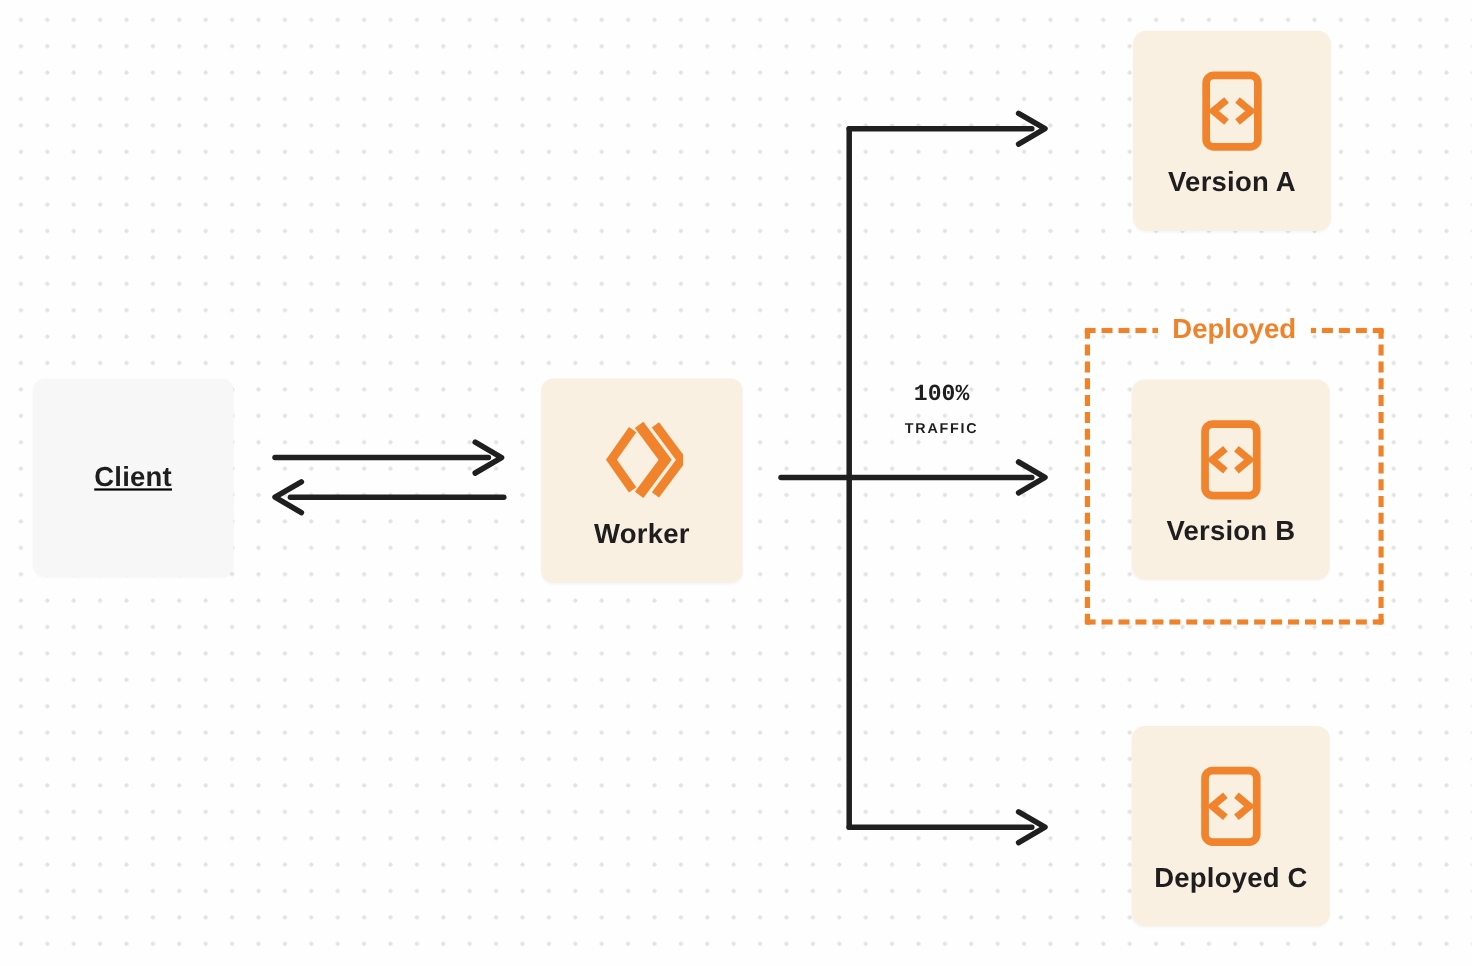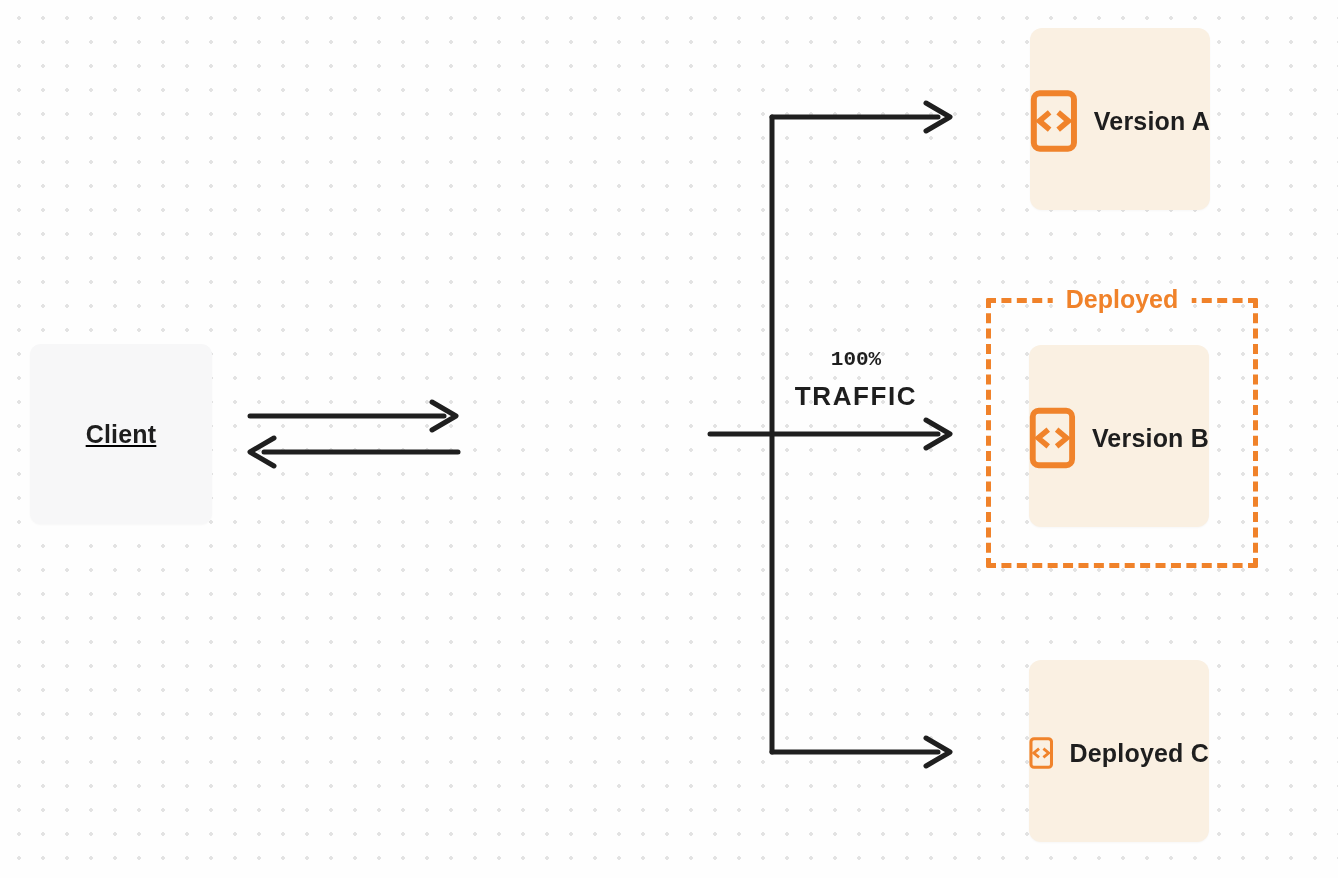--- a/index.html
+++ b/index.html
@@ -12,21 +12,21 @@
     background-position:7px 6px;
     font-family:"Liberation Sans",sans-serif;
     overflow:hidden;
   }
   .connectors{position:absolute;left:0;top:0;width:1338px;height:878px;}
   .conn-line{stroke:#1F1F1F;stroke-width:5;fill:none;stroke-linecap:round;}
   .conn-head{stroke:#1F1F1F;stroke-width:5;fill:none;stroke-linecap:round;stroke-linejoin:round;}
 
   .node{
     position:absolute;
-    display:flex;flex-direction:row;align-items:center;justify-content:center;
+    display:flex;flex-direction:column;align-items:center;justify-content:center;
     border-radius:11px;
     box-shadow:0 1px 2px rgba(0,0,0,0.03);
   }
   .node .label{
     font-weight:700;font-size:25px;color:#1E1E1E;letter-spacing:.2px;
     line-height:1;white-space:nowrap;
   }
   .client-node{left:30px;top:344px;width:182px;height:180px;background:#F7F7F8;text-decoration:underline;}
   .worker-node{left:492px;top:344px;width:183px;height:180px;background:#FAF0E2;gap:19px;padding-top:6px;}
   .version-node{width:180px;height:178px;background:#FAF0E2;border-radius:12px;gap:16px;padding-top:4px;}
@@ -42,21 +42,21 @@
     background:#FEFEFE;padding:0 13px;
     color:#F0822A;font-weight:700;font-size:25px;line-height:1.2;white-space:nowrap;
   }
   .deployed-frame .version-b{position:absolute;left:38px;top:42px;}
 
   .traffic-label{
     position:absolute;left:786px;top:349px;width:140px;
     text-align:center;color:#1E1E1E;font-weight:700;
   }
   .traffic-line1{font-size:21px;line-height:1;font-family:Liberation Mono, monospace;}
-  .traffic-line2{font-size:26px;line-height:1;letter-spacing:1.6px;margin-top:13px;}
+  .traffic-line2{font-size:13px;line-height:1;letter-spacing:1.6px;margin-top:13px;}
 
   .icon-svg{display:block;}
 </style>
 </head>
 <body>
 
 <div class="canvas">
 
   <svg class="connectors" viewBox="0 0 1338 878">
     <g>
@@ -81,20 +81,28 @@
     <g>
       <path class="conn-line" d="M772 752 H938"></path>
       <polyline class="conn-head" points="926,738 950,752 926,766"></polyline>
     </g>
   </svg>
 
   <div class="node client-node">
     <span class="label">Client</span>
   </div>
 
+  <div class="node worker-node">
+    <svg class="icon-svg" width="74" height="74" viewBox="0 0 100 100">
+      <polyline points="38,13 12,50 38,87" fill="none" stroke="#F0832B" stroke-width="11" stroke-linejoin="miter"></polyline>
+      <polyline points="46,7 78,50 46,93" fill="none" stroke="#F0832B" stroke-width="13" stroke-linejoin="miter"></polyline>
+      <polyline points="66,7 98,50 66,93" fill="none" stroke="#F0832B" stroke-width="11" stroke-linejoin="miter"></polyline>
+    </svg>
+    <span class="label">Worker</span>
+  </div>
 
   <div class="traffic-label">
     <div class="traffic-line1">100%</div>
     <div class="traffic-line2">TRAFFIC</div>
   </div>
 
   <div class="node version-node version-a">
     <svg class="icon-svg" width="56" height="74" viewBox="0 0 56 74">
       <rect x="4.5" y="4.5" width="47" height="65" rx="7" fill="none" stroke="#F0832B" stroke-width="7"></rect>
       <polyline points="23,27 11,37 23,47" fill="none" stroke="#F0832B" stroke-width="6.5" stroke-linejoin="miter"></polyline>

